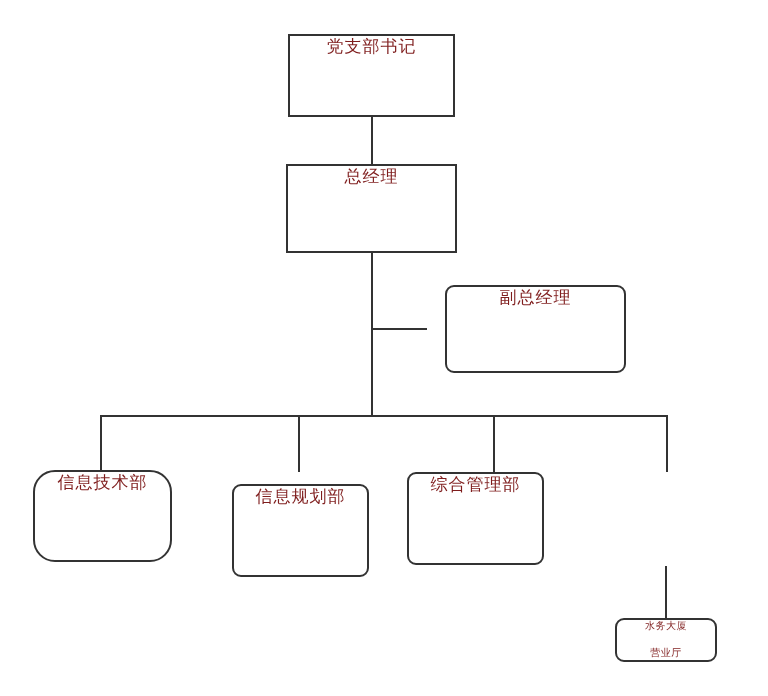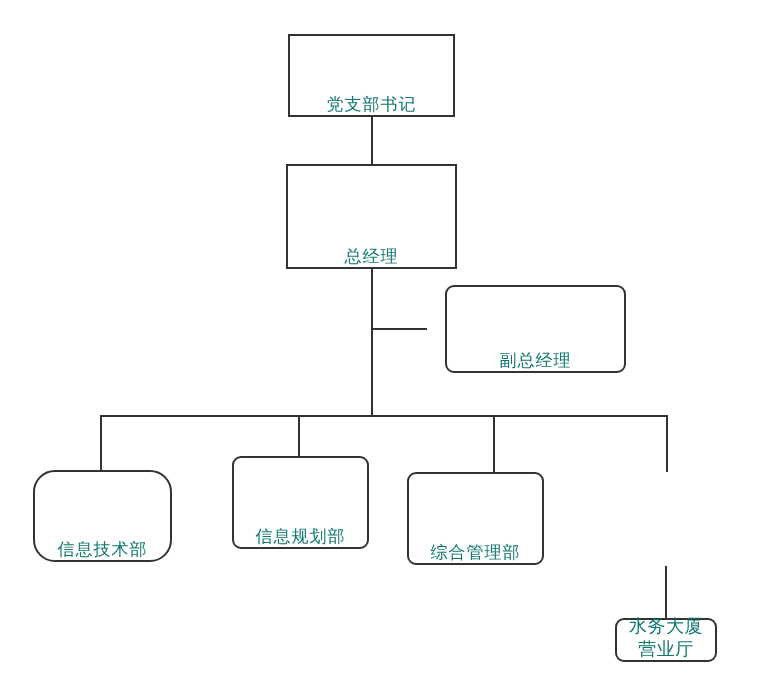--- a/index.html
+++ b/index.html
@@ -16,42 +16,42 @@
     overflow: hidden;
   }
   .node {
     position: absolute;
     box-sizing: border-box;
     border: 2px solid #333333;
     background: #ffffff;
     display: flex;
     flex-direction: column;
     align-items: center;
-    justify-content: flex-end;
-    color: #0f766e;
+    justify-content: flex-start;
+    color: #7f1d1d;
     font-size: 17px;
     letter-spacing: 1px;
     text-align: center;
     line-height: 1.25;
   }
   .node.rounded { border-radius: 9px; }
-  .node.small { font-size: 18px; letter-spacing: 0.5px; }
+  .node.small { font-size: 10px; letter-spacing: 0.5px; gap: 14px; }
   .line {
     position: absolute;
     background: #333333;
   }
   .v { width: 2px; }
   .h { height: 2px; }
 
   
   #n-party     { left: 288px; top: 34px;  width: 167px; height: 83px; }
-  #n-gm        { left: 286px; top: 164px; width: 171px; height: 105px; }
+  #n-gm        { left: 286px; top: 164px; width: 171px; height: 89px; }
   #n-deputy    { left: 445px; top: 285px; width: 181px; height: 88px; }
   #n-it        { left: 33px;  top: 470px; width: 139px; height: 92px; border-radius: 22px; }
-  #n-plan      { left: 232px; top: 456px; width: 137px; height: 93px; }
+  #n-plan      { left: 232px; top: 484px; width: 137px; height: 93px; }
   #n-admin     { left: 407px; top: 472px; width: 137px; height: 93px; }
   #n-customer  { left: 599px; top: 472px; width: 134px; height: 94px; }
   #n-hall      { left: 615px; top: 618px; width: 102px; height: 44px; }
 
   
   #l-party-gm      { left: 371px; top: 117px; height: 47px; }
   #l-gm-trunk      { left: 371px; top: 253px; height: 164px; }
   #l-deputy-branch { left: 373px; top: 328px; width: 54px; }
   #l-dist          { left: 100px; top: 415px; width: 568px; }
   #l-drop-it       { left: 100px; top: 417px; height: 53px; }

